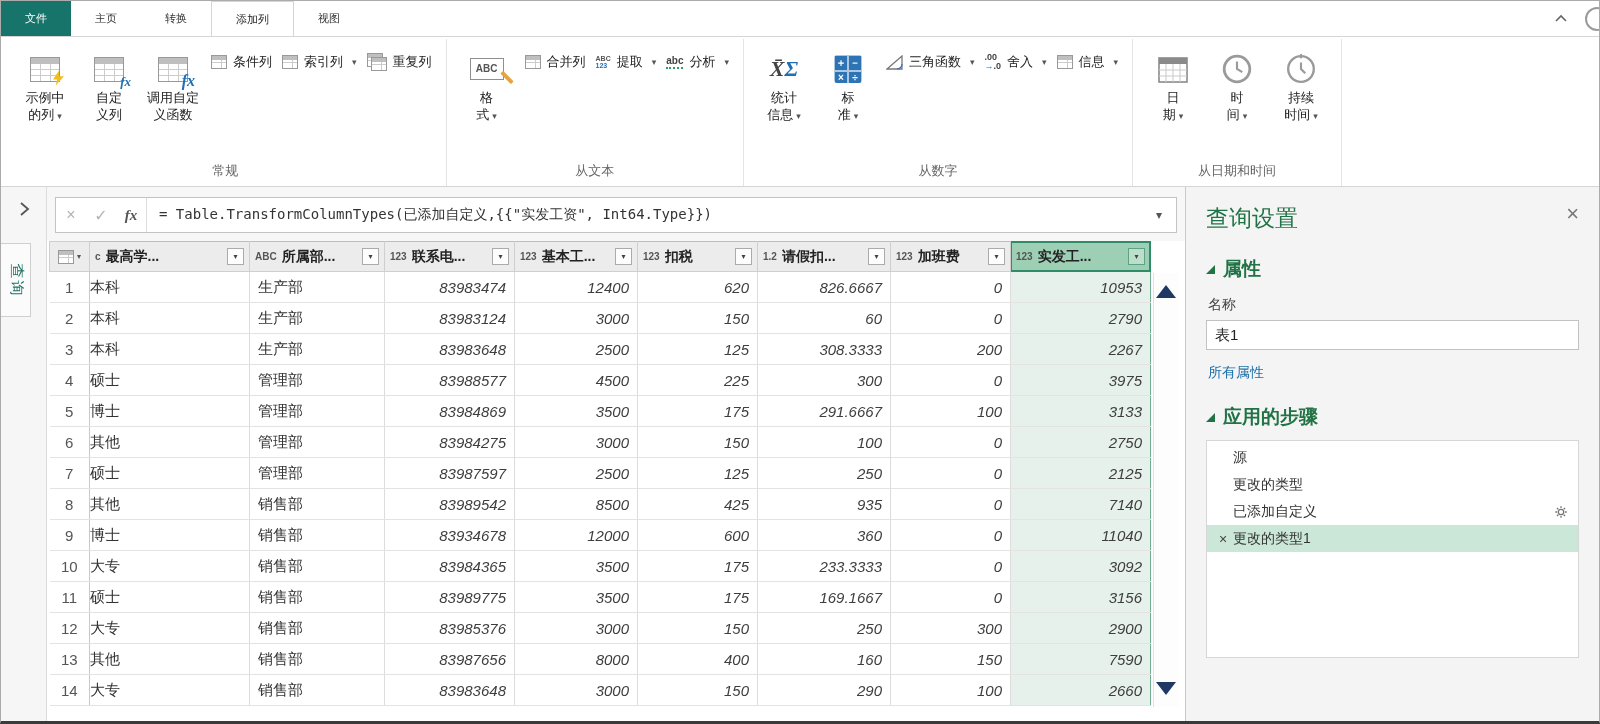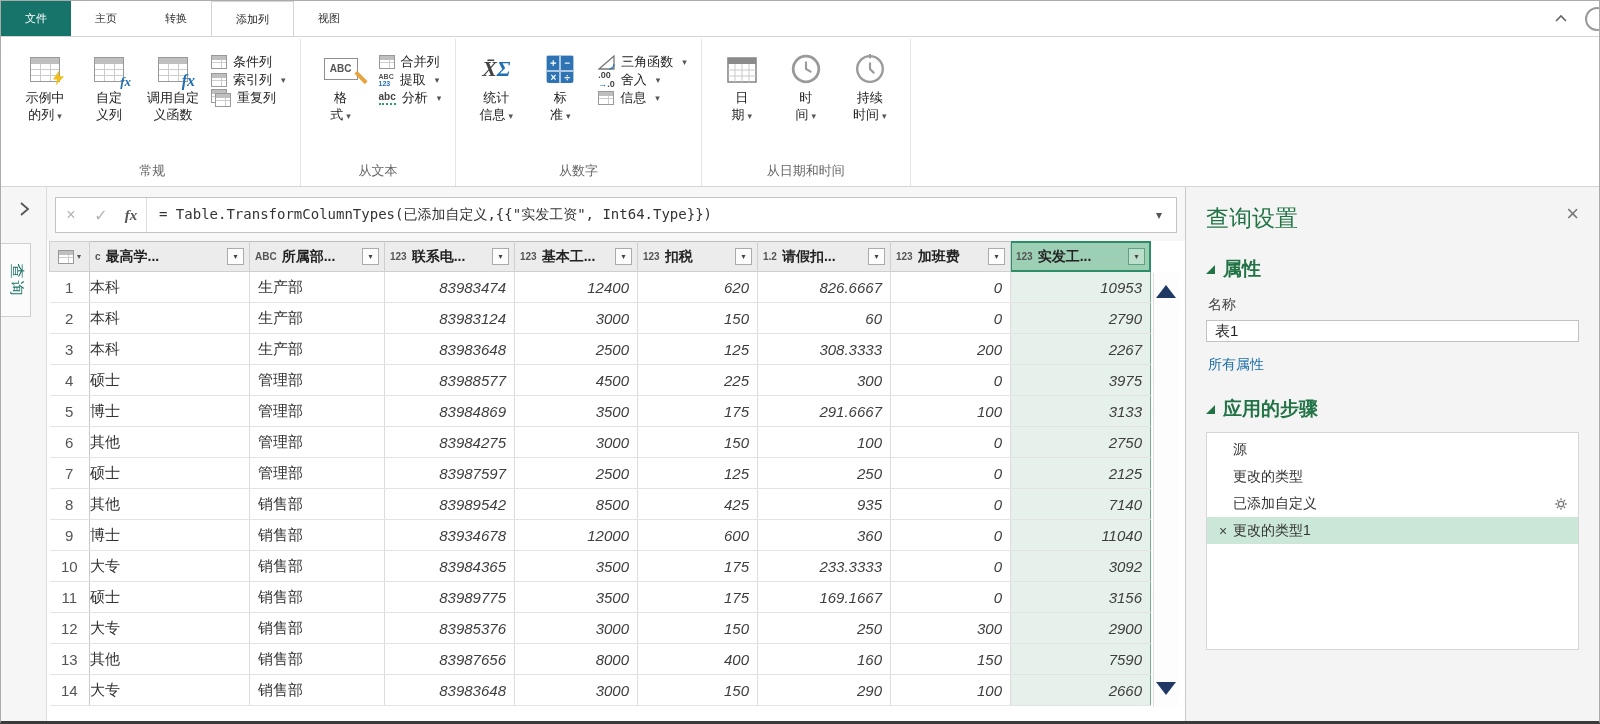--- a/index.html
+++ b/index.html
@@ -21,21 +21,21 @@
 
   
   .ribbon { height:150px; background:#fff; border-bottom:1px solid #D5D5D5; display:flex;
             padding:2px 4px 0 4px; }
   .rgroup { display:flex; flex-direction:column; padding:0 8px; border-right:1px solid #E4E4E4; }
   .rgc { flex:1; display:flex; align-items:flex-start; padding-top:6px; }
   .rgl { text-align:center; color:#666; font-size:13px; padding:2px 0 6px; }
   .bb { display:flex; flex-direction:column; align-items:center; min-width:64px; padding:4px 4px 2px; }
   .bbic { height:40px; display:flex; align-items:center; justify-content:center; }
   .bbl { font-size:13px; line-height:17px; text-align:center; color:#222; }
-  .sstack { display:flex; flex-direction:column; gap:0; padding:8px 6px 0 6px; }
+  .sstack { display:flex; flex-direction:row; gap:10px; padding:8px 6px 0 6px; }
   .sb { display:flex; align-items:center; gap:6px; font-size:13px; color:#222; white-space:nowrap; }
   .dd { font-size:9px; color:#555; margin-left:3px; }
 
   
   .tblic { width:30px; height:25px; border:1px solid #999; background-color:#fff; position:relative; flex:none;
     background-image:linear-gradient(#BFBFBF,#BFBFBF),
       repeating-linear-gradient(90deg,transparent 0 9px,#CCC 9px 10px),
       repeating-linear-gradient(0deg,transparent 0 5px,#CCC 5px 6px);
     background-size:100% 6px,100% 100%,100% 100%; background-repeat:no-repeat,repeat,repeat; }
   .tblic.sm { width:16px; height:14px; background-size:100% 4px,100% 100%,100% 100%; }
@@ -116,21 +116,21 @@
   
   .settings { width:414px; flex:none; border-left:1px solid #C9C9C9; background:#F4F4F4;
               padding:16px 20px; display:flex; flex-direction:column; }
   .settings-title-row { display:flex; align-items:flex-start; }
   .settings-title { font-size:23px; color:#217346; }
   .close-x { margin-left:auto; font-size:22px; color:#777; line-height:22px; }
   .sect { display:flex; align-items:center; margin-top:22px; font-size:19px; font-weight:bold; color:#217346; }
   .tri { width:0; height:0; border-left:9px solid transparent; border-bottom:9px solid #217346;
          display:inline-block; margin-right:8px; }
   .flabel { margin:14px 0 6px 2px; font-size:14px; color:#444; }
-  .name-input { width:100%; height:22px; border:1px solid #C2C2C2; background:#fff; font-size:15px;
+  .name-input { width:100%; height:30px; border:1px solid #C2C2C2; background:#fff; font-size:15px;
                 padding:0 8px; font-family:"Liberation Sans","DejaVu Sans",sans-serif; color:#222; }
   .alink { margin-top:14px; font-size:14px; color:#1B6FA8; margin-left:2px; }
   .steps { margin-top:10px; background:#fff; border:1px solid #D6D6D6; height:218px; padding:3px 0; }
   .step { height:27px; display:flex; align-items:center; padding:0 10px 0 6px; font-size:14px; color:#333; }
   .stepx { width:20px; flex:none; text-align:center; color:#444; font-size:14px; }
   .step.selected { background:#CBE7D7; }
   .gear { margin-left:auto; display:flex; align-items:center; }
 </style>
 </head>
 <body>

